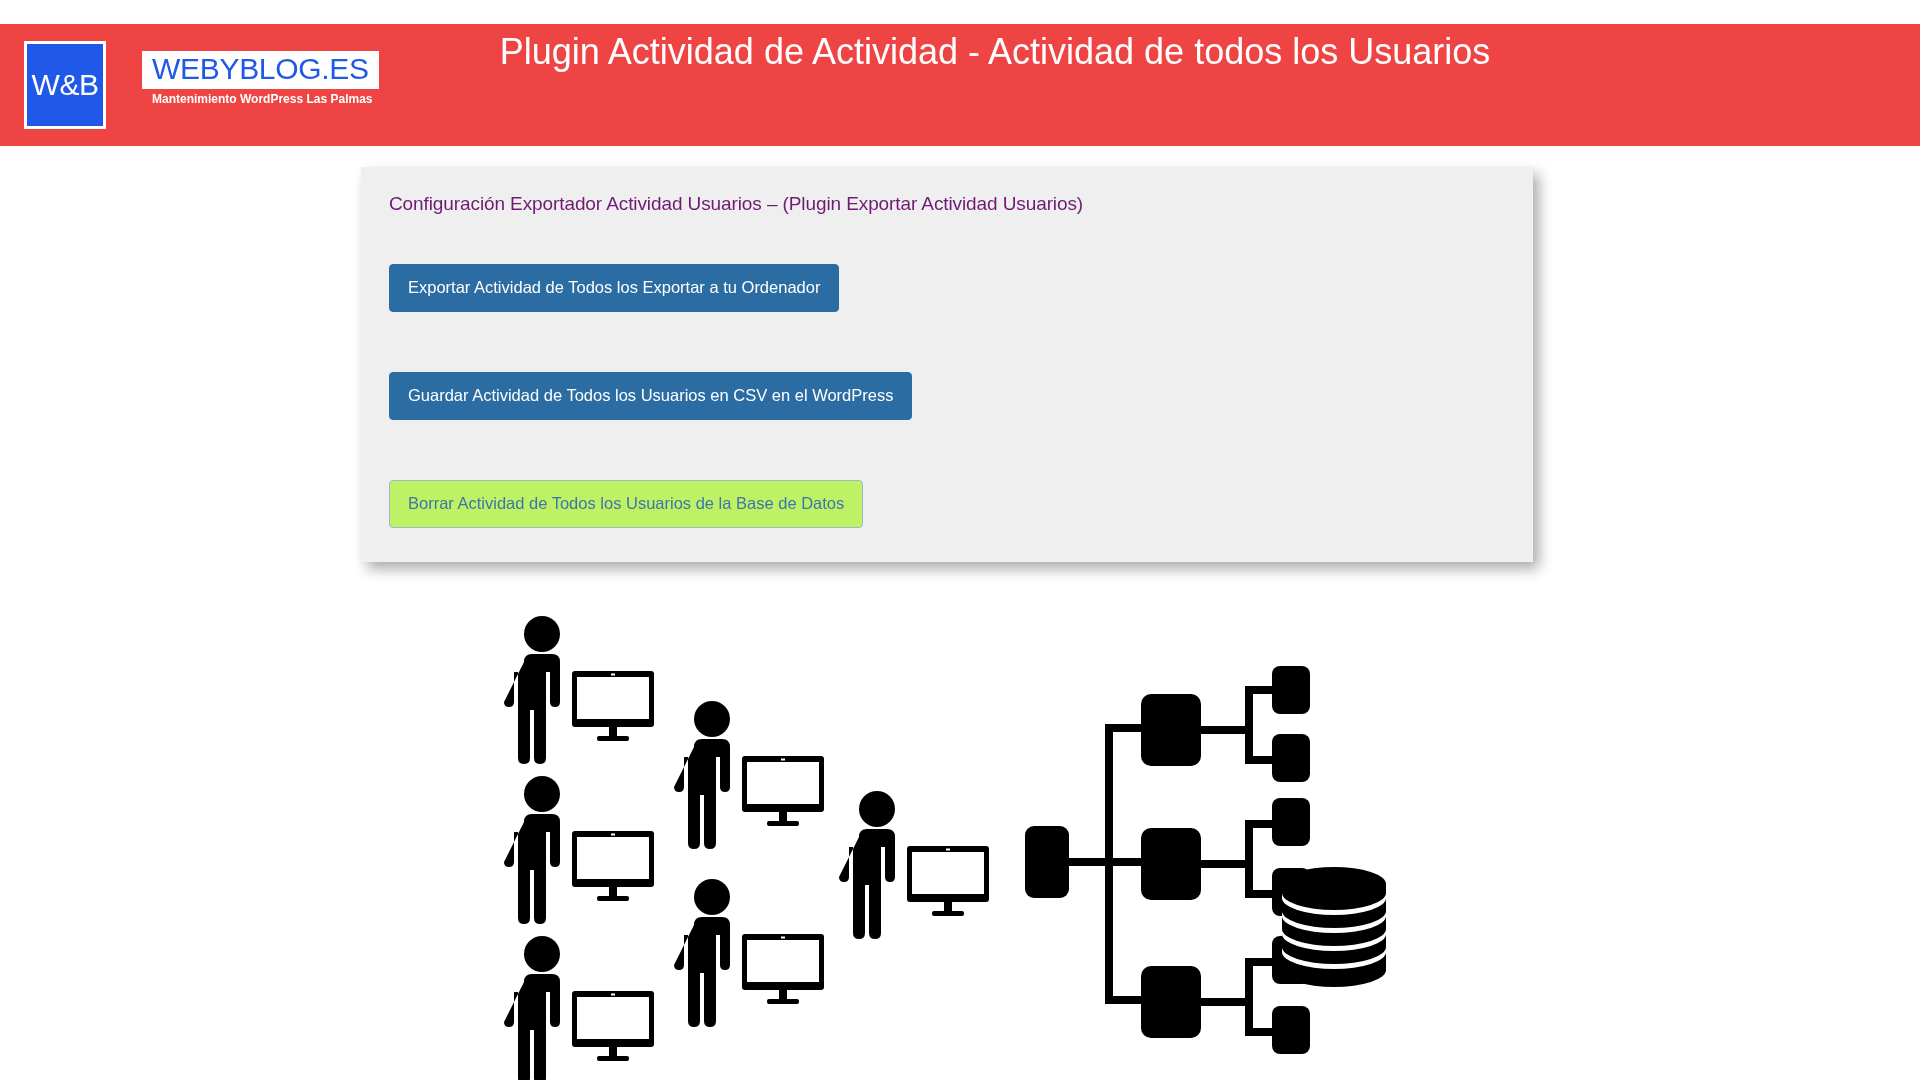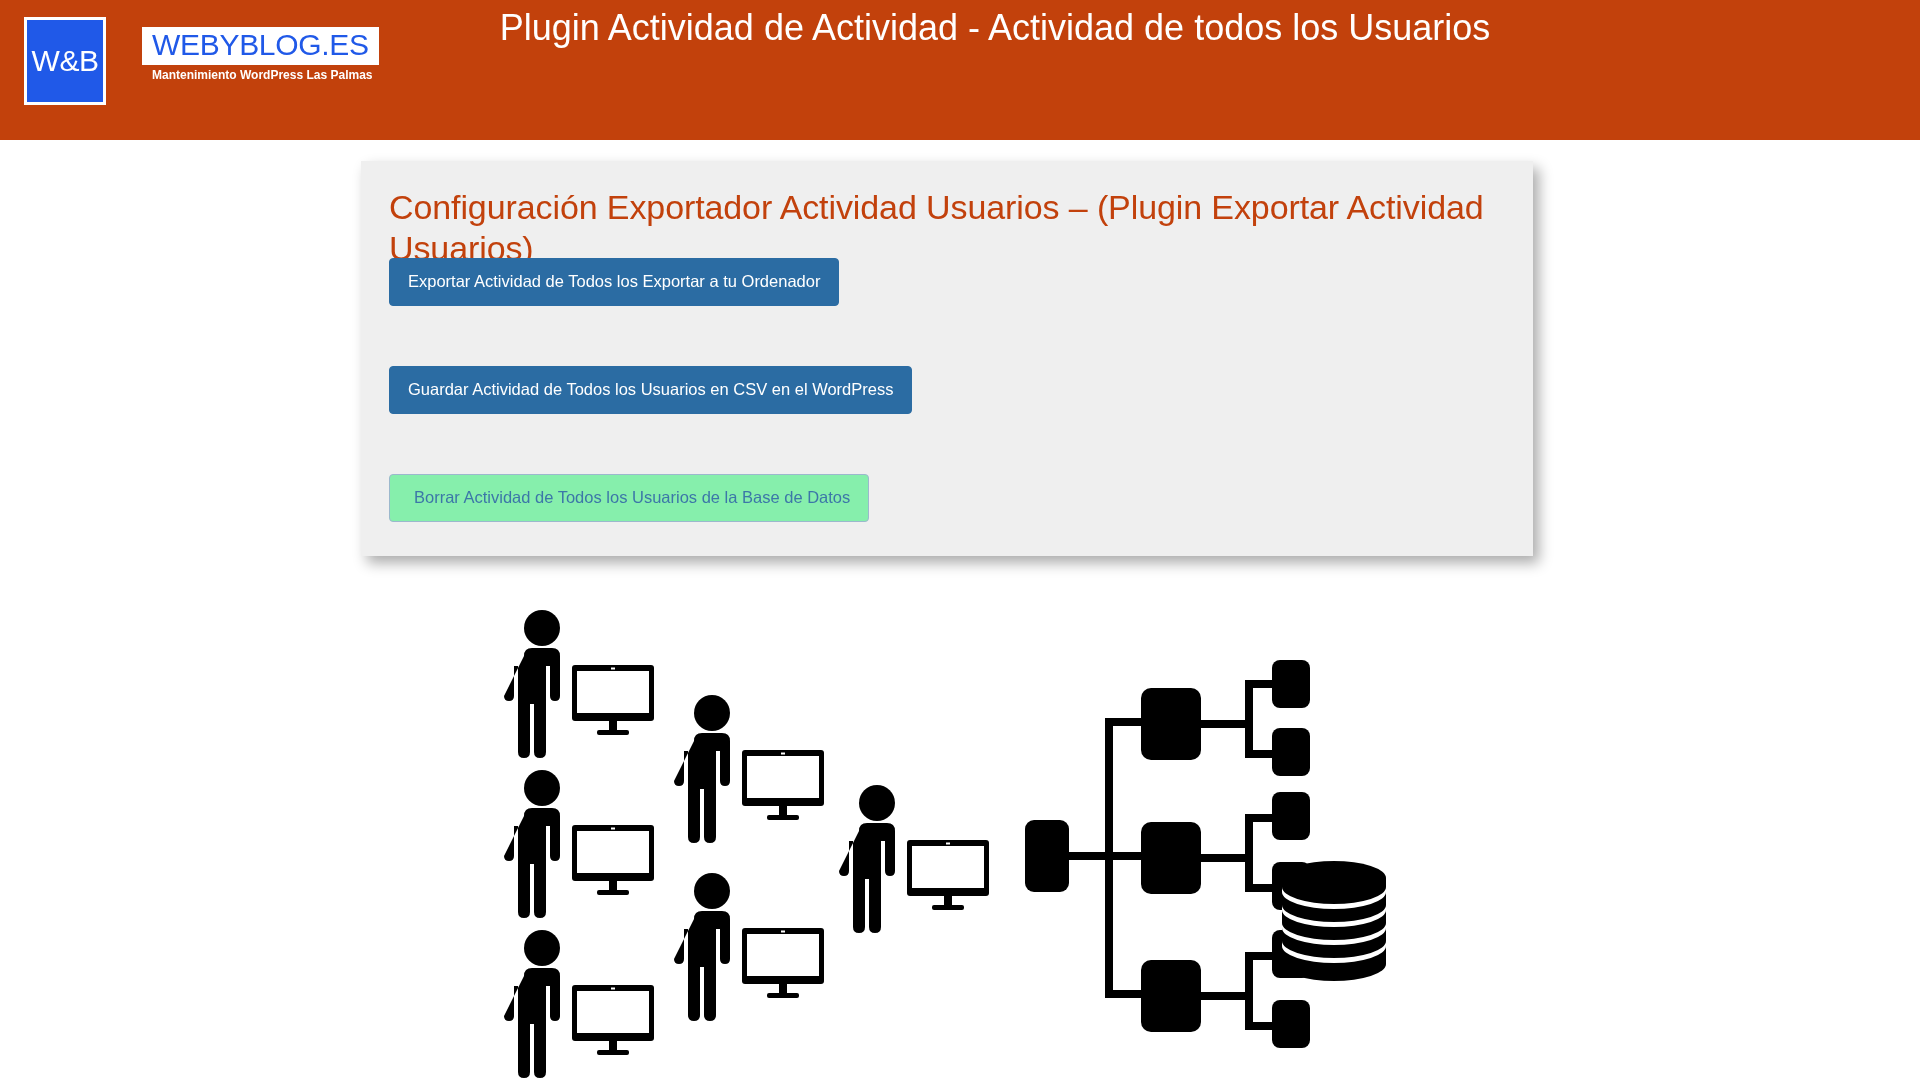--- a/index.html
+++ b/index.html
@@ -11,23 +11,24 @@
     height: 1080px;
     background: #ffffff;
     font-family: "Liberation Sans", sans-serif;
     overflow: hidden;
   }
 
   
   .header {
     position: relative;
     width: 1920px;
-    height: 140px;
-    background: #c2410c;
-    box-sizing: border-box;
+    height: 122px;
+    background: #ef4444;
+    box-sizing: border-box;
+    margin-top: 24px;
   }
   .logo {
     position: absolute;
     left: 24px;
     top: 17px;
     display: flex;
     align-items: flex-start;
     height: 88px;
   }
   .logo-square {
@@ -103,22 +104,22 @@
     left: 361px;
     top: 21px;
     width: 1172px;
     height: 395px;
     background: #efefef;
     box-shadow: 6px 7px 13px rgba(0,0,0,0.33);
     box-sizing: border-box;
     padding: 26px 0 0 28px;
   }
   .card-title {
-    font-size: 34px;
-    color: #c2410c;
+    font-size: 19px;
+    color: #701a75;
     margin: 0 4px 0 0;
     font-weight: normal;
     line-height: 1.2;
     letter-spacing: -0.1px;
     font-family: "Liberation Sans", sans-serif;
   }
   .btn {
     display: inline-block;
     font-family: "Liberation Sans", sans-serif;
     font-size: 16.5px;
@@ -128,24 +129,24 @@
     cursor: pointer;
     white-space: nowrap;
   }
   .btn-primary {
     background: #2b6ca3;
     color: #ffffff;
     border: 1px solid #2b6ca3;
     padding: 14px 18px 15px 18px;
   }
   .btn-outline {
-    background: #86efac;
+    background: #bef264;
     color: #3c77a8;
     border: 1px solid #9cb8cd;
-    padding: 14px 18px 15px 24px;
+    padding: 14px 18px 15px 18px;
   }
   .btn-row-1 { position: absolute; left: 28px; top: 97px; }
   .btn-row-2 { position: absolute; left: 28px; top: 205px; }
   .btn-row-3 { position: absolute; left: 28px; top: 313px; }
 
   
   .illustration {
     position: absolute;
     left: 0;
     top: 440px;

